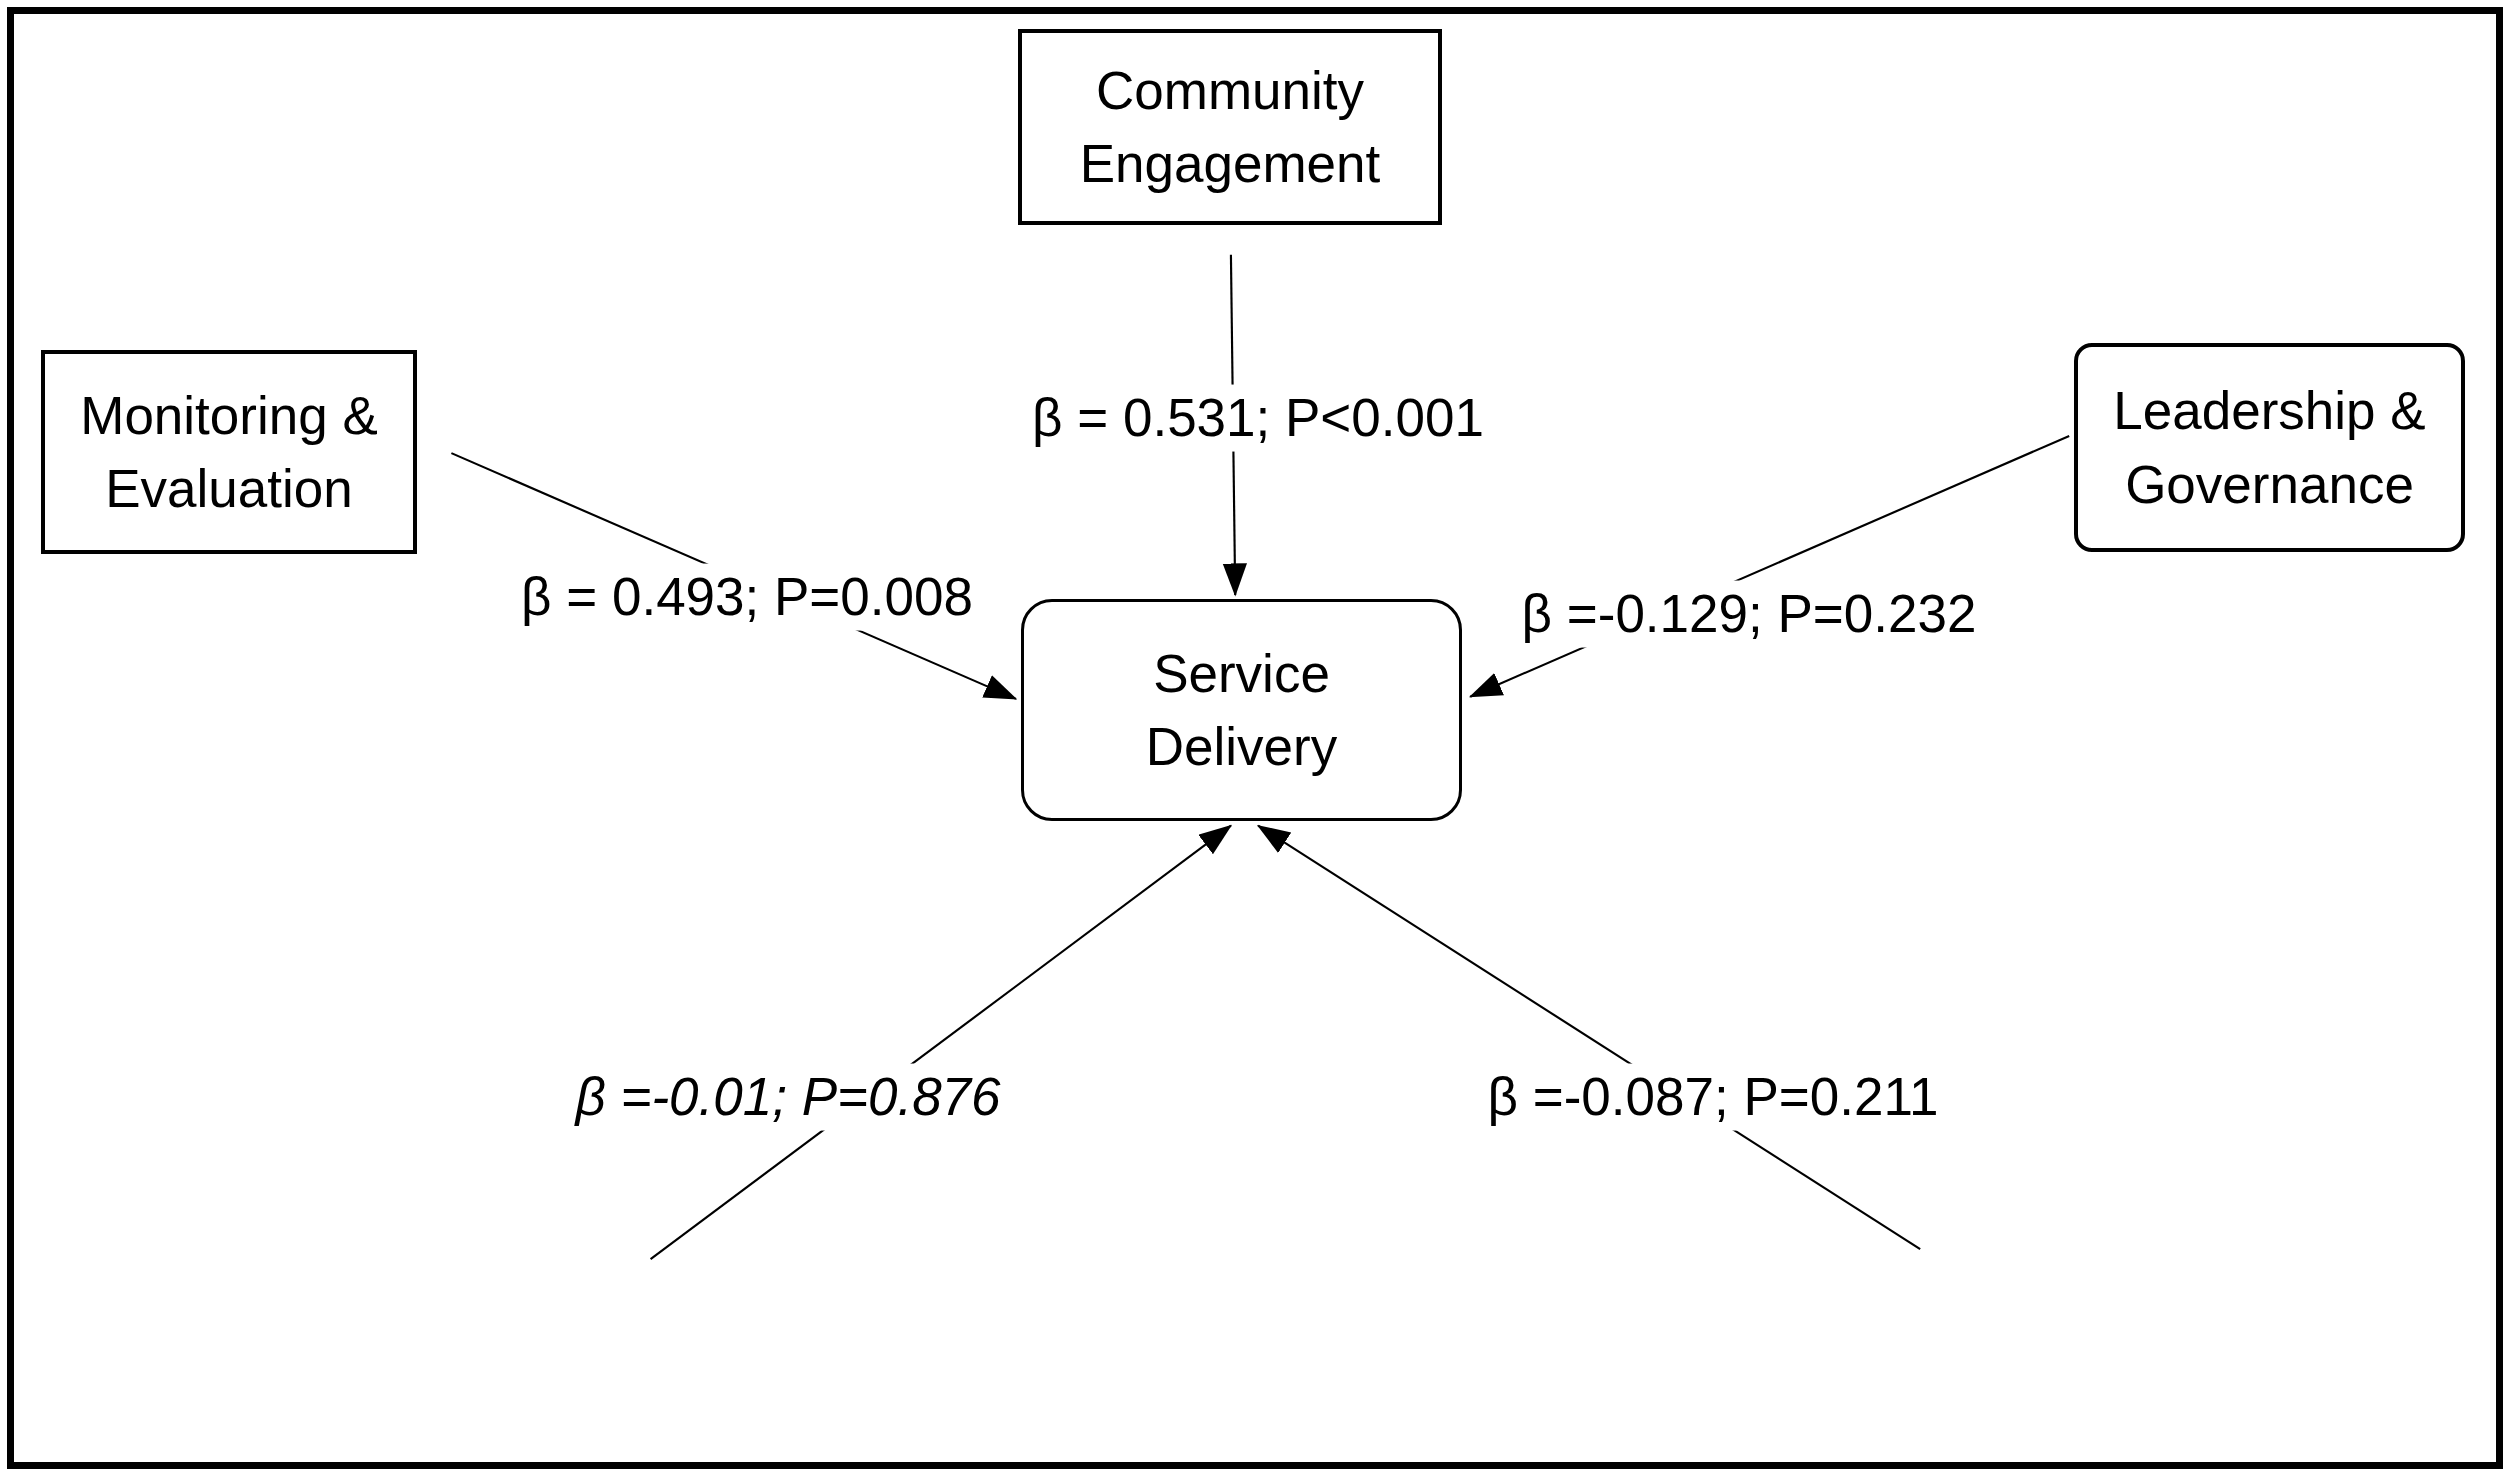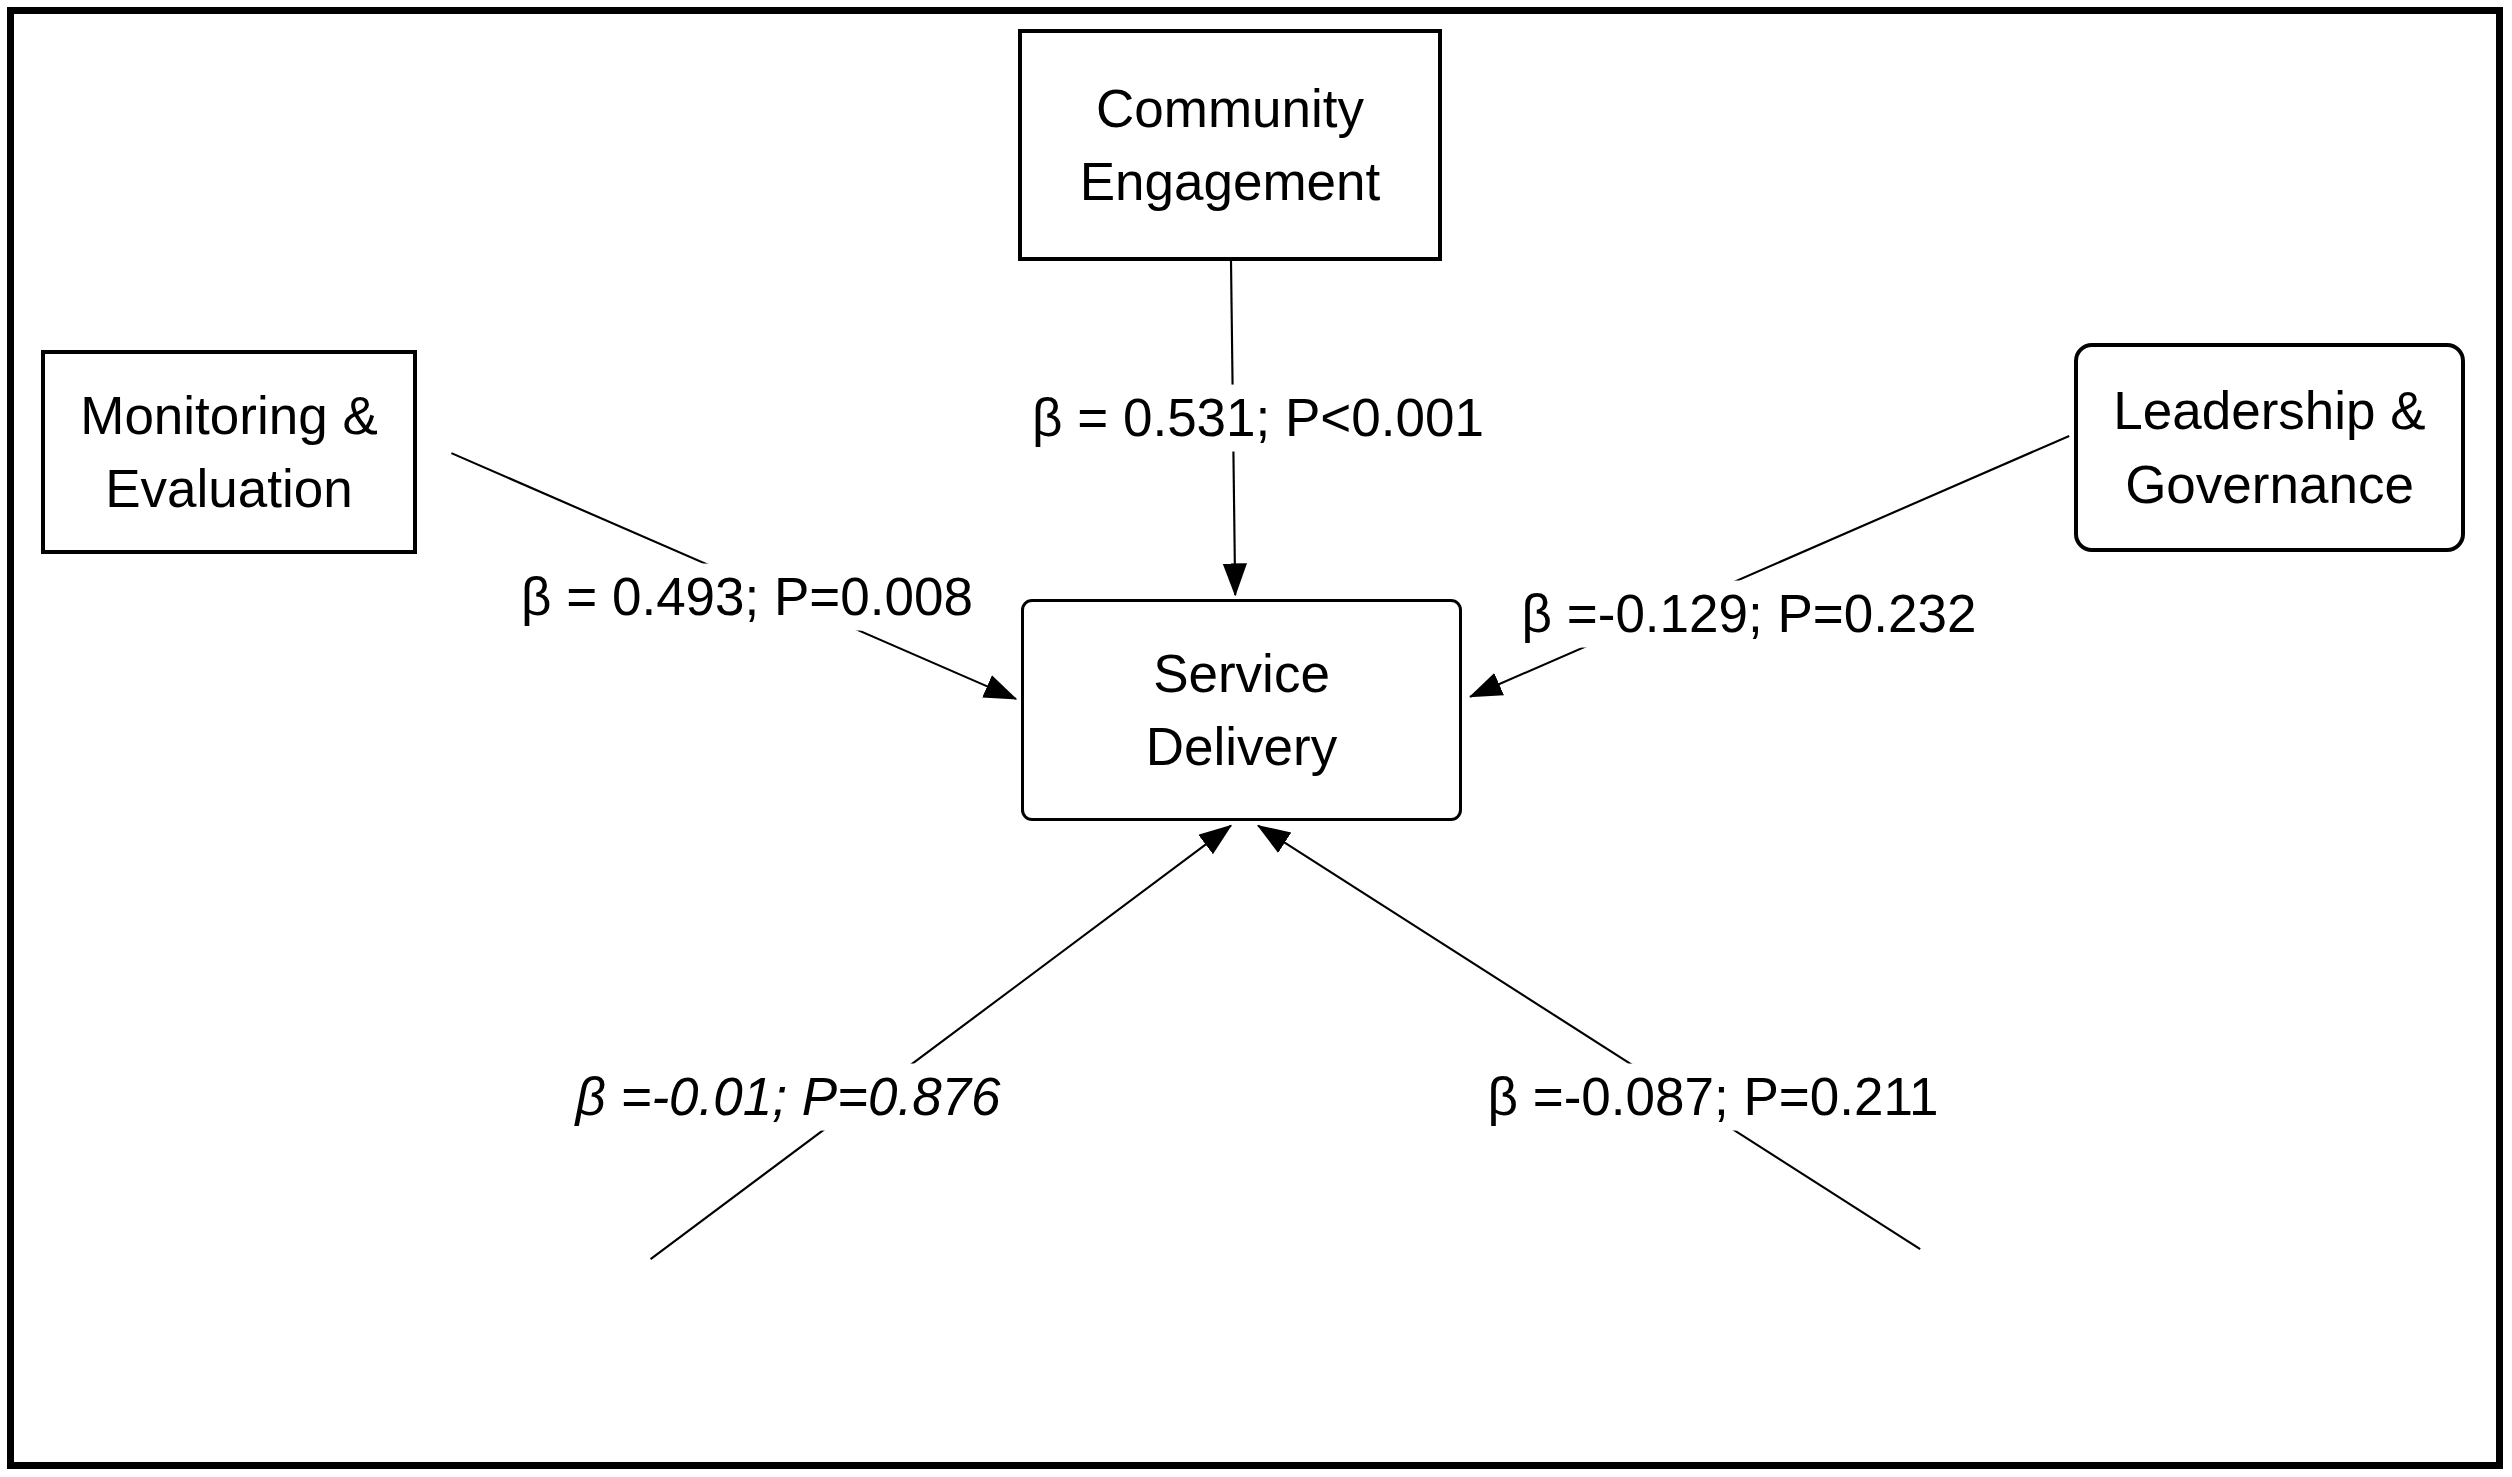--- a/index.html
+++ b/index.html
@@ -33,21 +33,21 @@
     box-sizing: border-box;
   }
   .node .node-label {
     white-space: pre-line;
     font-size: 53px;
     line-height: 1.38;
     color: #000000;
   }
   .node.rounded {
     border-width: 3.6px;
-    border-radius: 11px;
+    border-radius: 31px;
   }
   .edge-label {
     position: absolute;
     transform: translate(-50%, -50%);
     font-size: 53px;
     line-height: 1.1;
     white-space: nowrap;
     background: #ffffff;
     padding: 4.3px 10px;
     color: #000000;
@@ -73,21 +73,21 @@
     <line x1="908" y1="1757" x2="1718" y2="1152" stroke="#000000" stroke-width="3" marker-end="url(#arrowhead)"></line>
     <line x1="2680" y1="1743" x2="1756" y2="1152" stroke="#000000" stroke-width="3" marker-end="url(#arrowhead)"></line>
   </svg>
 
   <div class="edge-label" style="left:1258px; top:406px;">β = 0.531; P&lt;0.001</div>
   <div class="edge-label" style="left:747px; top:585px;">β = 0.493; P=0.008</div>
   <div class="edge-label" style="left:1749px; top:602px;">β =-0.129; P=0.232</div>
   <div class="edge-label" style="left:788px; top:1085px;font-style:italic;">β =-0.01; P=0.876</div>
   <div class="edge-label" style="left:1713px; top:1085px;">β =-0.087; P=0.211</div>
 
-  <div class="node" style="left:1018px; top:29px; width:424px; height:232px;">
+  <div class="node" style="left:1018px; top:29px; width:424px; height:196px;">
     <span class="node-label">Community
 Engagement</span>
   </div>
 
   <div class="node" style="left:32px; top:350px; width:376px; height:204px;margin-left:9px;">
     <span class="node-label">Monitoring &amp;
 Evaluation</span>
   </div>
 
   <div class="node" style="left:2074px; top:343px; width:391px; height:209px;border-radius:18px;">

